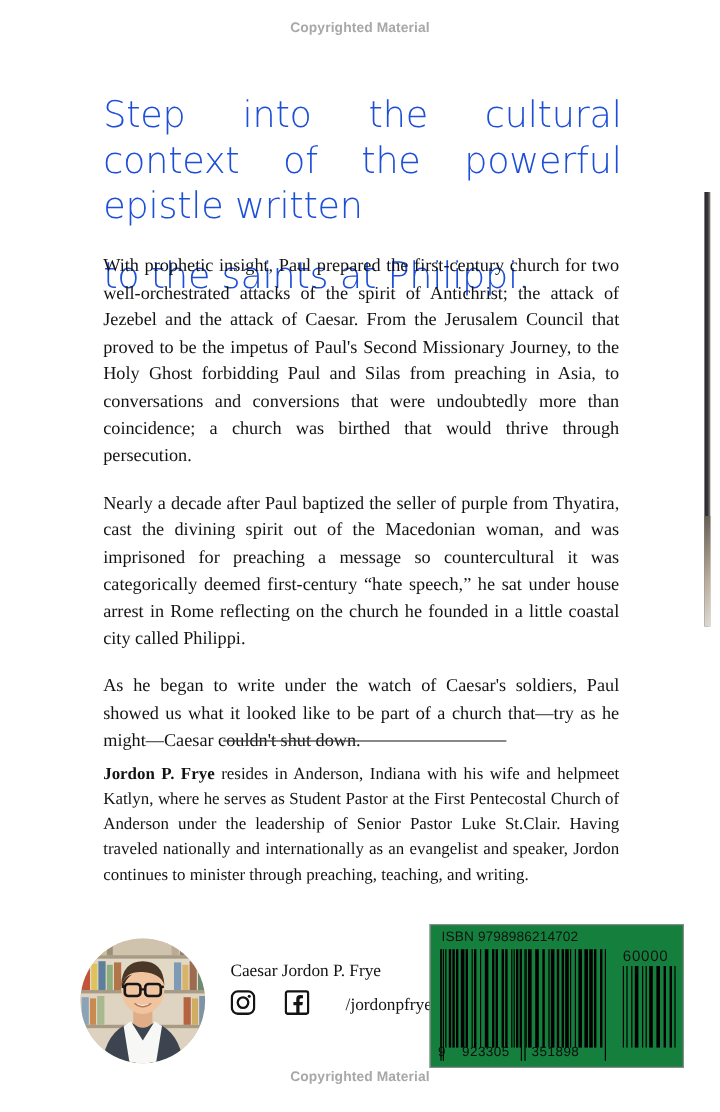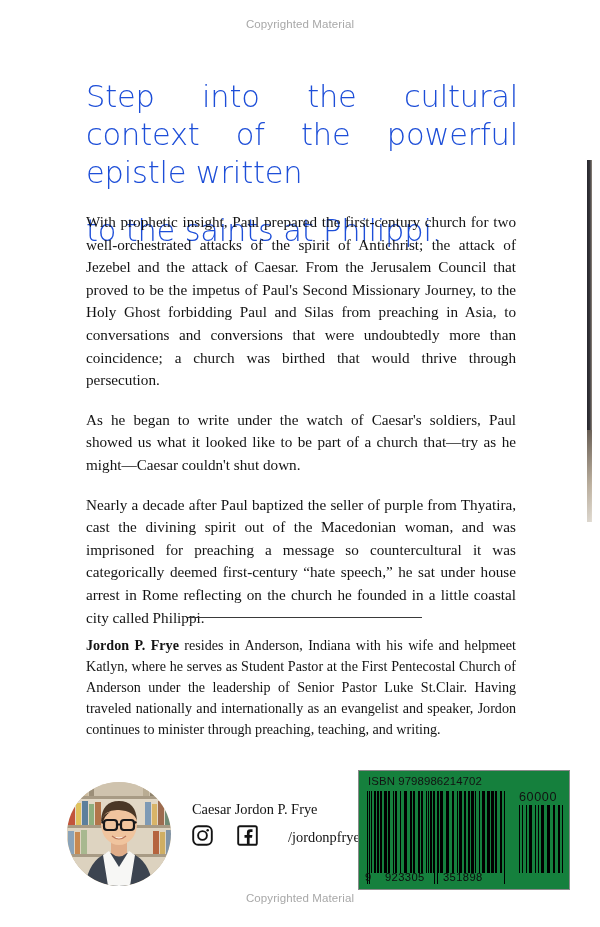--- a/index.html
+++ b/index.html
@@ -45,21 +45,21 @@
   }
 
   
   .watermark {
     position: absolute;
     left: 0;
     width: 600px;
     text-align: center;
     font-family: "Liberation Sans", sans-serif;
     font-size: 11.5px;
-    font-weight: 400;
+    font-weight: 700;
     letter-spacing: .1px;
     color: #a8a8a8;
   }
   .watermark.top { top: 18px; }
   .watermark.bottom { top: 892px; }
 
   
   .headline {
     position: absolute;
     left: 86px;
@@ -240,22 +240,22 @@
   <div class="watermark top">Copyrighted Material</div>
 
   <div class="headline">
     <span>Step into the cultural context</span>
     <span>of the powerful epistle written</span>
     <span class="last">to the saints at Philippi.</span>
   </div>
 
   <div class="body-copy">
     <p>With prophetic insight, Paul prepared the first-century church for two well-orchestrated attacks of the spirit of Antichrist; the attack of Jezebel and the attack of Caesar. From the Jerusalem Council that proved to be the impetus of Paul's Second Missionary Journey, to the Holy Ghost forbidding Paul and Silas from preaching in Asia, to conversations and conversions that were undoubtedly more than coincidence; a church was birthed that would thrive through persecution.</p>
+    <p>Nearly a decade after Paul baptized the seller of purple from Thyatira, cast the divining spirit out of the Macedonian woman, and was imprisoned for preaching a message so countercultural it was categorically deemed first-century “hate speech,” he sat under house arrest in Rome reflecting on the church he founded in a little coastal city called Philippi.</p>
     <p>As he began to write under the watch of Caesar's soldiers, Paul showed us what it looked like to be part of a church that—try as he might—Caesar couldn't shut down.</p>
-    <p>Nearly a decade after Paul baptized the seller of purple from Thyatira, cast the divining spirit out of the Macedonian woman, and was imprisoned for preaching a message so countercultural it was categorically deemed first-century “hate speech,” he sat under house arrest in Rome reflecting on the church he founded in a little coastal city called Philippi.</p>
   </div>
 
   <div class="divider"></div>
 
   <div class="bio">
     <b>Jordon P. Frye</b><span> resides in Anderson, Indiana with his wife and helpmeet Katlyn, where he serves as Student Pastor at the First Pentecostal Church of Anderson under the leadership of Senior Pastor Luke St.Clair. Having traveled nationally and internationally as an evangelist and speaker, Jordon continues to minister through preaching, teaching, and writing.</span>
   </div>
 
   <div class="bottom-row">
 

